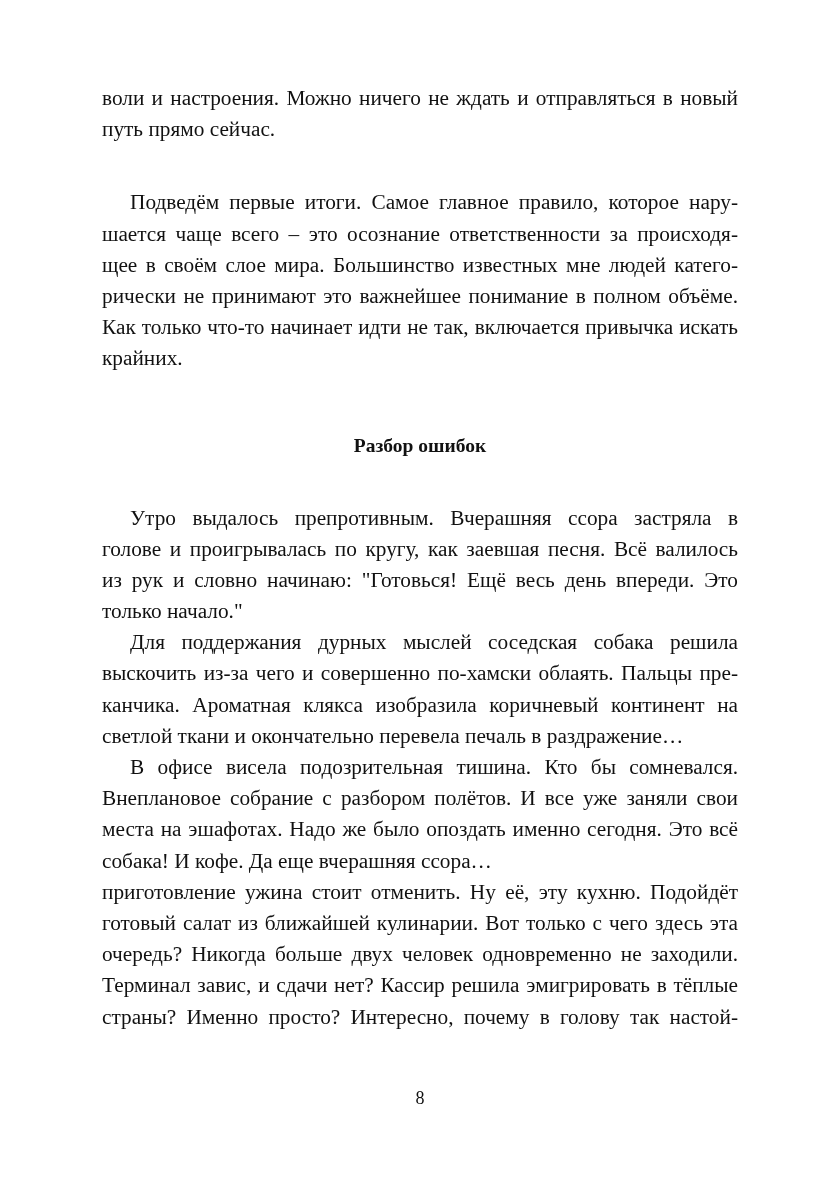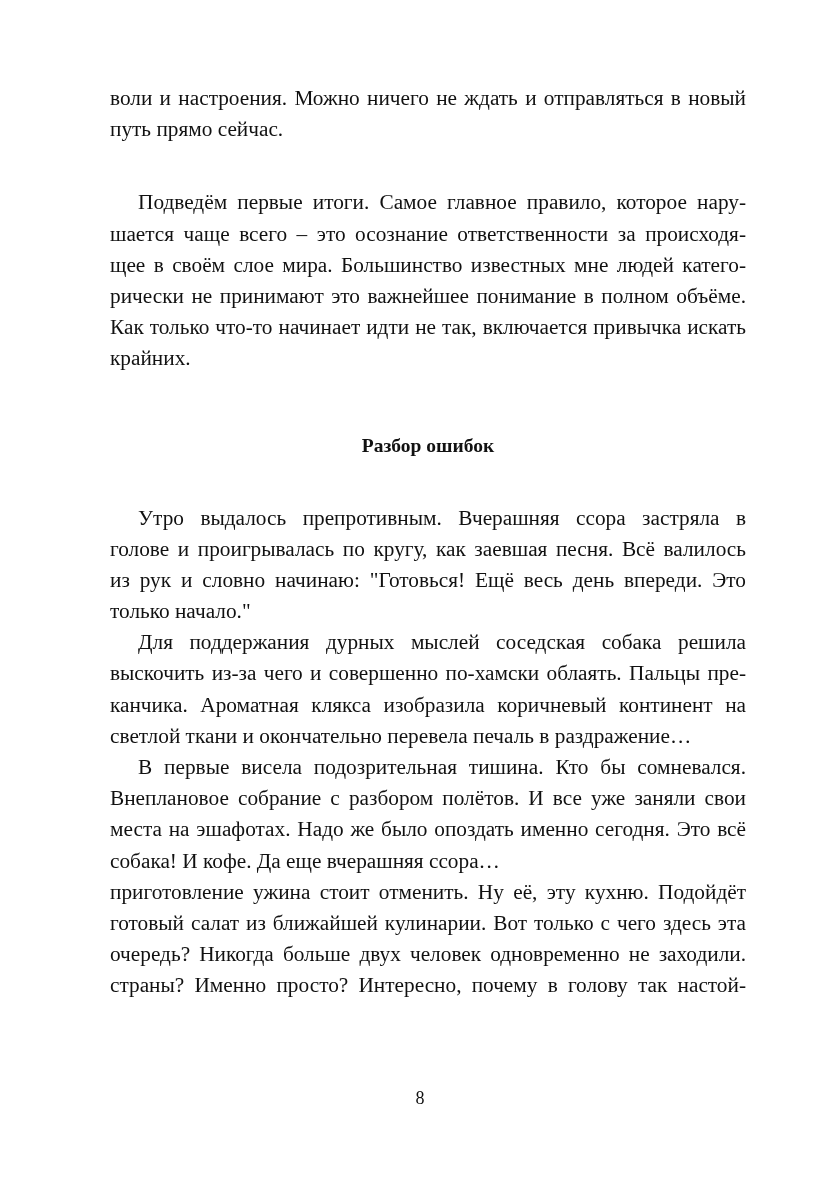--- a/index.html
+++ b/index.html
@@ -10,21 +10,21 @@
     body {
       width: 840px;
       height: 1191px;
       position: relative;
       overflow: hidden;
       color: #111111;
       font-family: "Liberation Serif", "DejaVu Serif", serif;
     }
     .page {
       position: absolute;
-      left: 110px;
+      left: 102px;
       top: 83px;
       width: 636px;
     }
     .para {
       margin: 0;
     }
     .line {
       display: block;
       font-size: 21.3px;
       line-height: 31.2px;
@@ -91,27 +91,28 @@
       <span class="line">из рук и словно начинаю: "Готовься! Ещё весь день впереди. Это</span>
       <span class="line last">только начало."</span>
     </p>
     <p class="para">
       <span class="line indent">Для поддержания дурных мыслей соседская собака решила</span>
       <span class="line">выскочить из-за чего и совершенно по-хамски облаять. Пальцы пре-</span>
       <span class="line">канчика. Ароматная клякса изобразила коричневый континент на</span>
       <span class="line last">светлой ткани и окончательно перевела печаль в раздражение…</span>
     </p>
     <p class="para">
-      <span class="line indent">В первые висела подозрительная тишина. Кто бы сомневался.</span>
+      <span class="line indent">В офисе висела подозрительная тишина. Кто бы сомневался.</span>
       <span class="line">Внеплановое собрание с разбором полётов. И все уже заняли свои</span>
       <span class="line">места на эшафотах. Надо же было опоздать именно сегодня. Это всё</span>
       <span class="line last">собака! И кофе. Да еще вчерашняя ссора…</span>
     </p>
     <p class="para">
       <span class="line">приготовление ужина стоит отменить. Ну её, эту кухню. Подойдёт</span>
       <span class="line">готовый салат из ближайшей кулинарии. Вот только с чего здесь эта</span>
       <span class="line">очередь? Никогда больше двух человек одновременно не заходили.</span>
+      <span class="line">Терминал завис, и сдачи нет? Кассир решила эмигрировать в тёплые</span>
       <span class="line">страны? Именно просто? Интересно, почему в голову так настой-</span>
     </p>
   </div>
 </div>
 
 <div class="page-number">8</div>
 
 </body></html>

